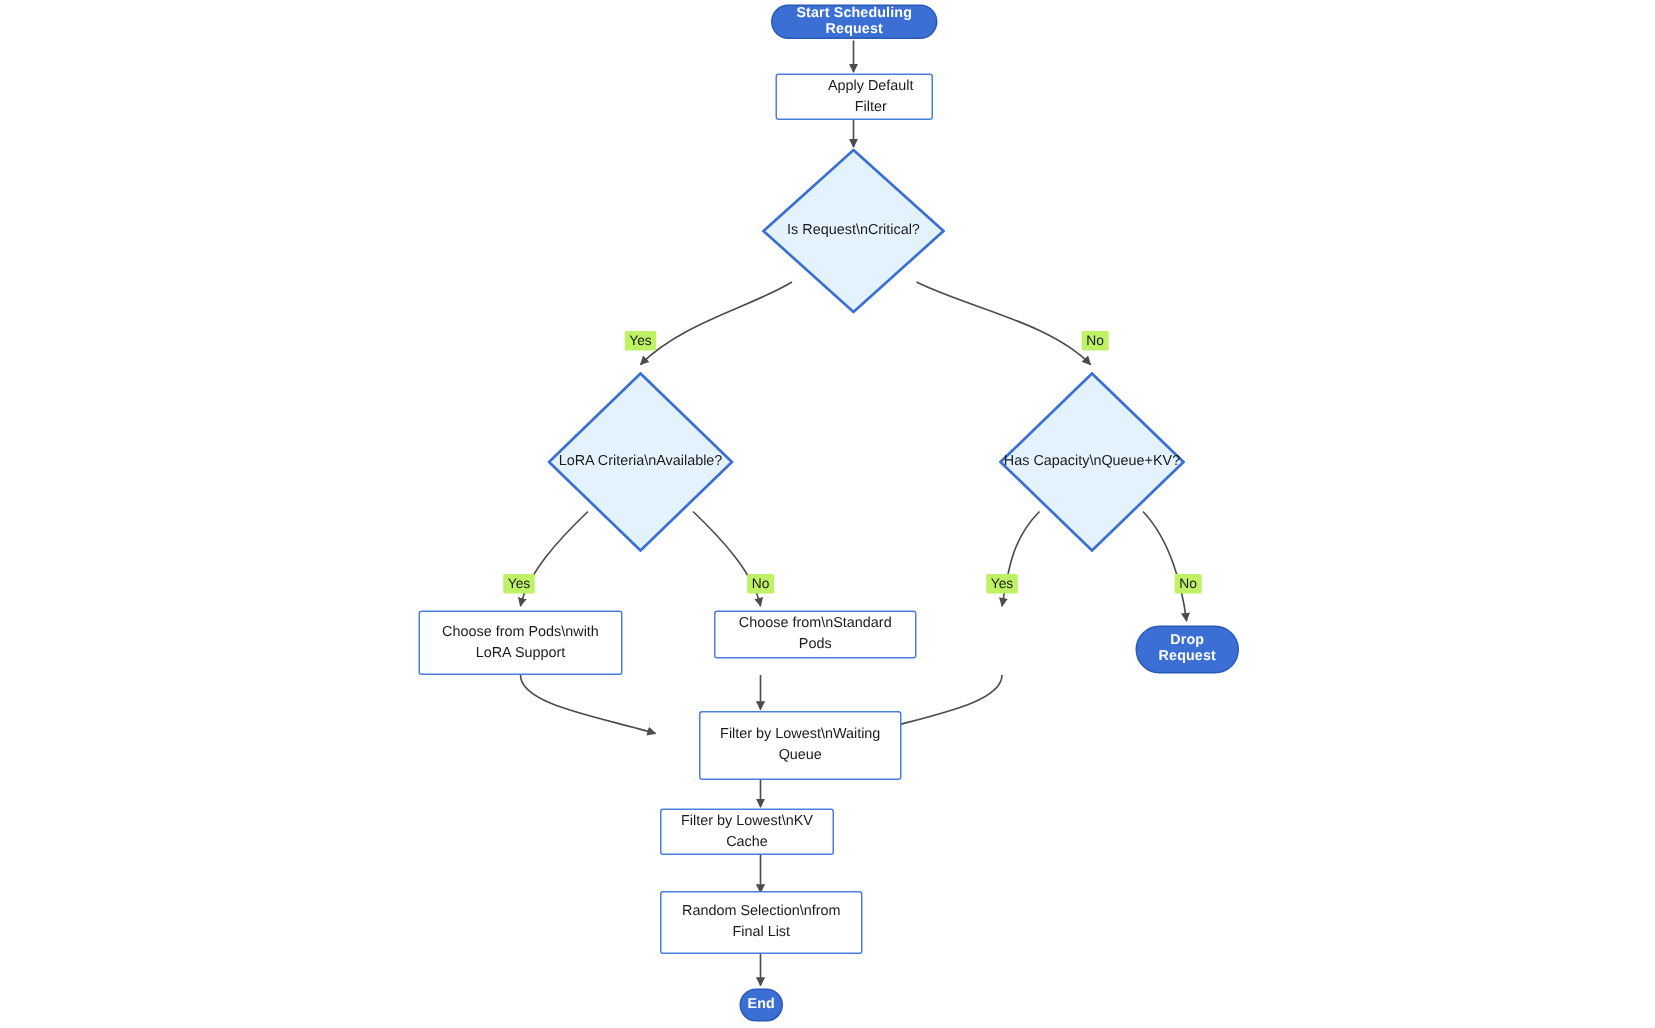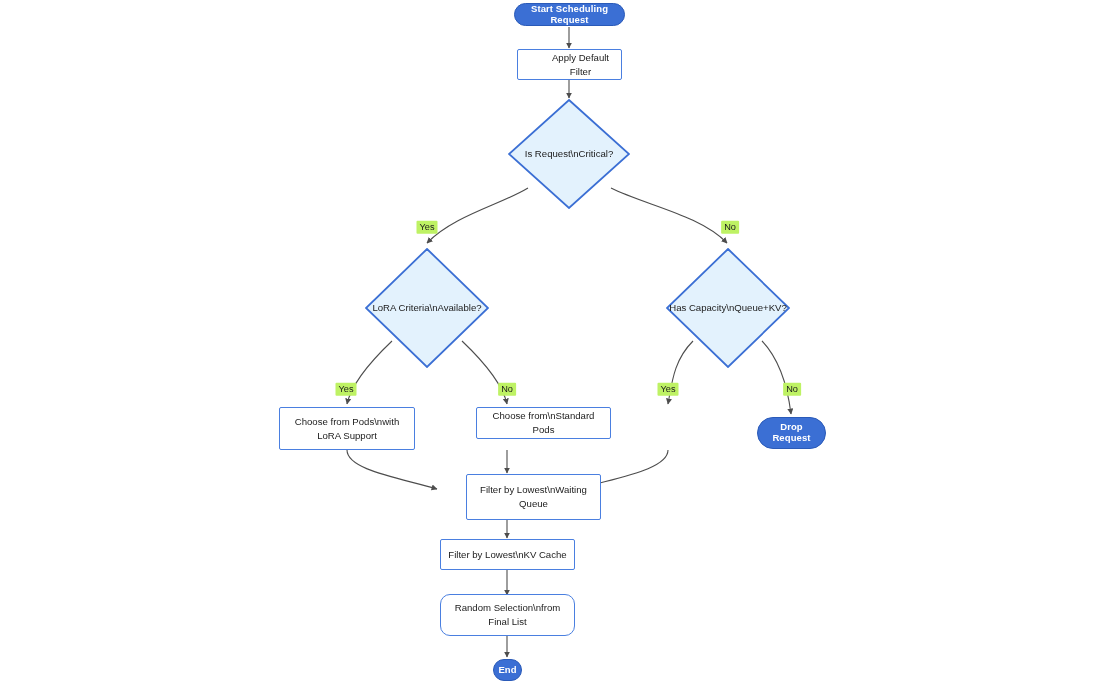--- a/index.html
+++ b/index.html
@@ -172,25 +172,25 @@
 
 
   <div class="node node-terminal" style="left:757px; top:417px; width:69px; height:32px;">
     <span>Drop Request</span>
   </div>
 
   <div class="node node-process" style="left:466px; top:474px; width:135px; height:46px;">
     <span>Filter by Lowest\nWaiting Queue</span>
   </div>
 
-  <div class="node node-process" style="left:440px; top:539px; width:135px; height:31px;">
+  <div class="node node-process" style="left:440px; top:539px; width:116px; height:31px;">
     <span>Filter by Lowest\nKV Cache</span>
   </div>
 
-  <div class="node node-process" style="left:440px; top:594px; width:135px; height:42px;border-radius:10px;">
+  <div class="node node-process" style="left:440px; top:594px; width:135px; height:42px;">
     <span>Random Selection\nfrom Final List</span>
   </div>
 
   <div class="node node-terminal" style="left:493px; top:659px; width:29px; height:22px;">
     <span>End</span>
   </div>
 
   <div class="edge-label" style="left:427px; top:227px;">Yes</div>
 
   <div class="edge-label" style="left:730px; top:227px;">No</div>

